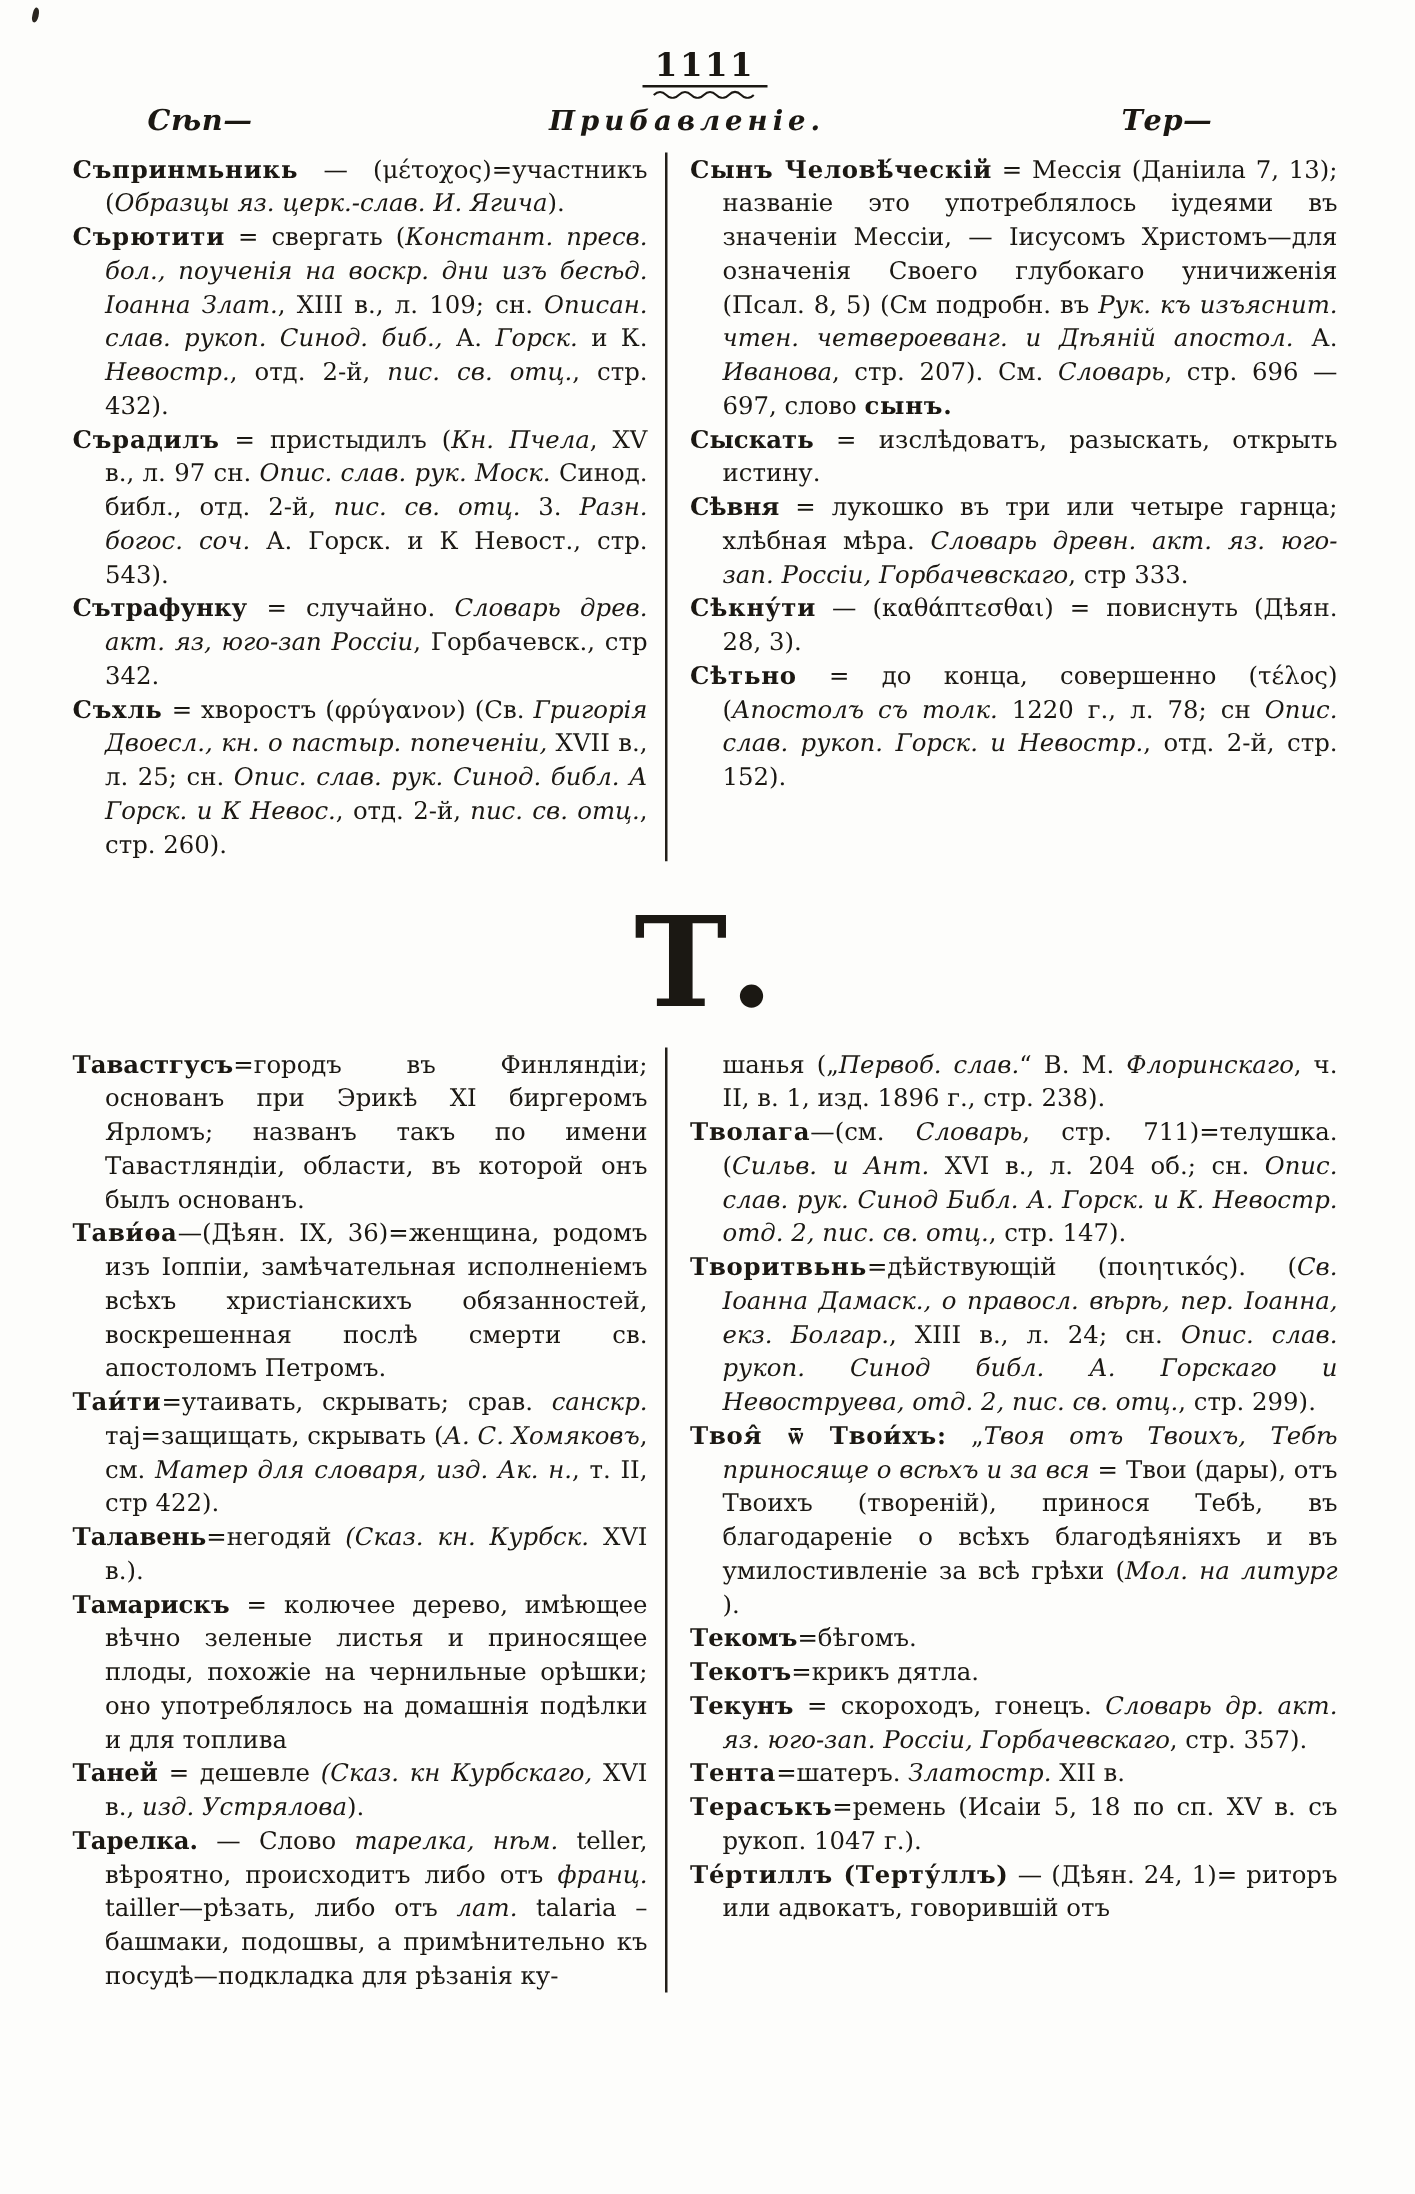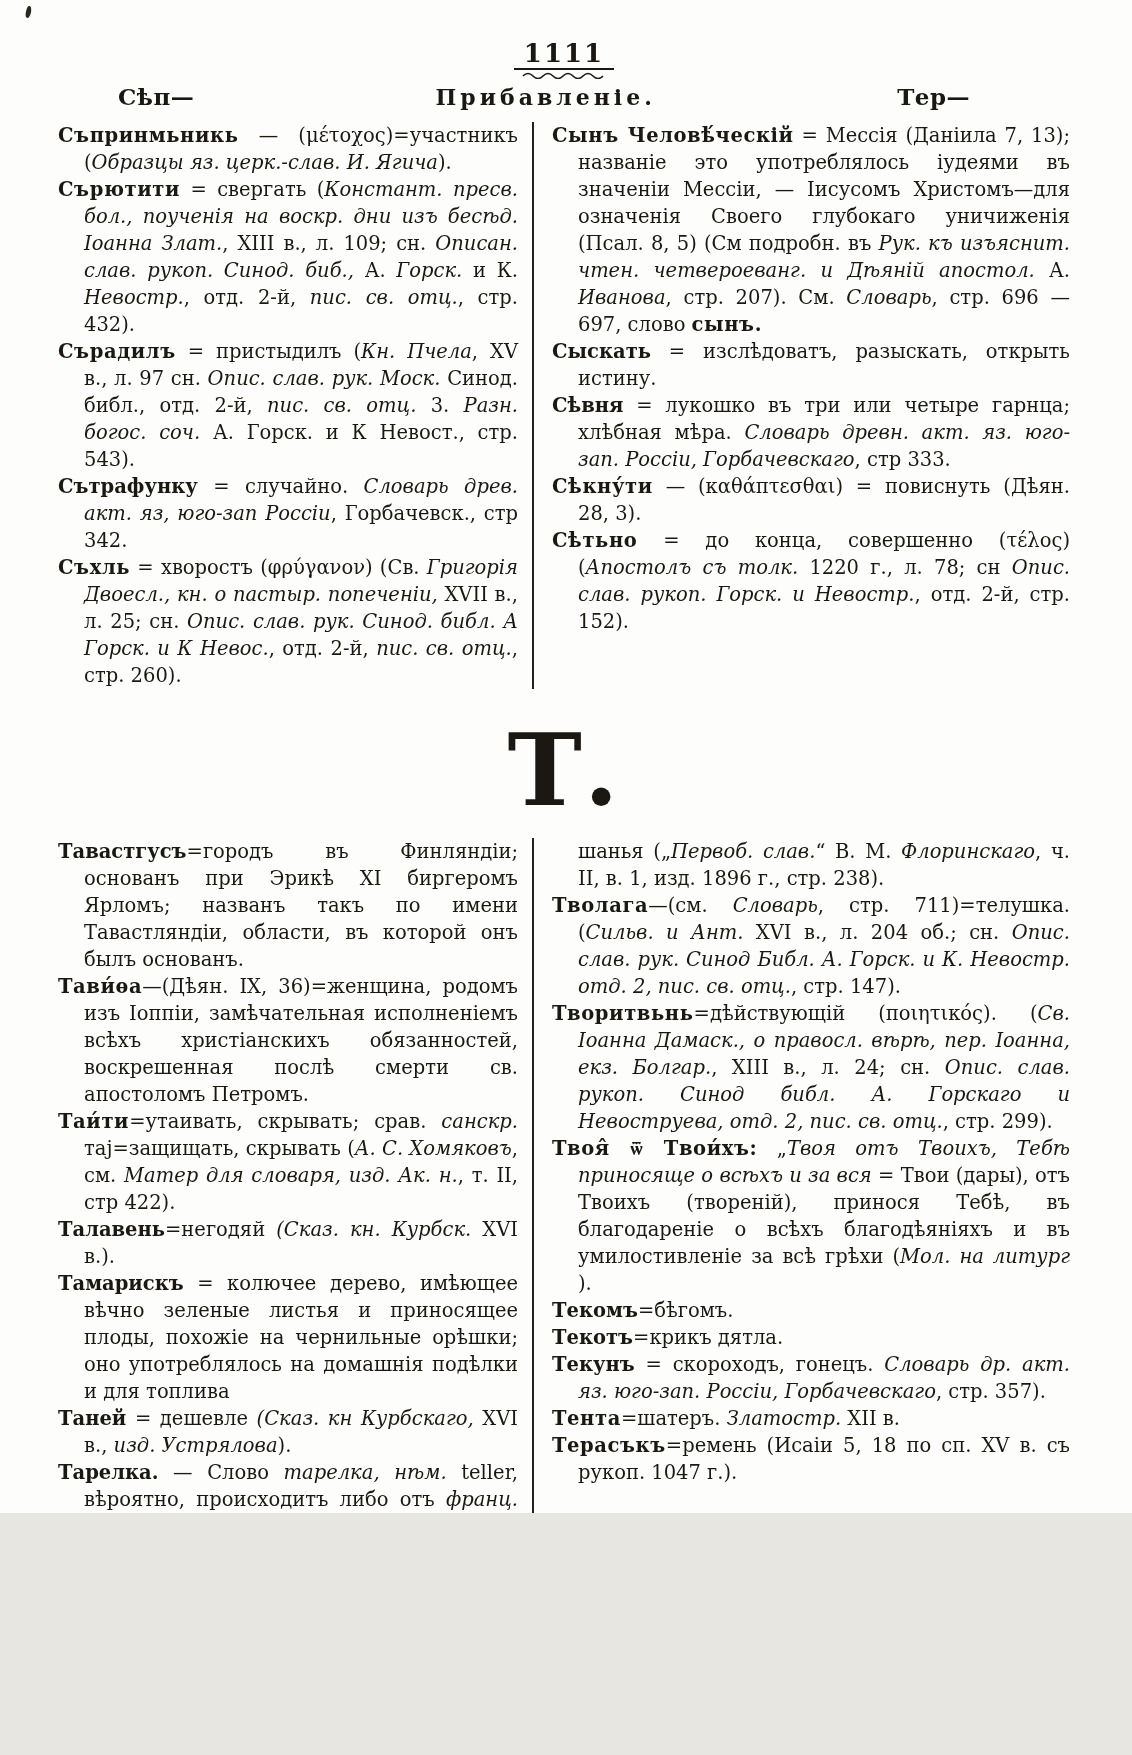--- a/index.html
+++ b/index.html
@@ -1,32 +1,32 @@
 <!DOCTYPE html>
 <html><head>
 <meta charset="utf-8">
 <style>
   html,body{margin:0;padding:0;background:#e8e6e0;}
   .page{
     position:relative;
-    width:1132px;height:1513px;
+    width:1132px;height:1755px;
     box-sizing:border-box;
     margin:0 auto;
     padding:40px 62px 0 58px;
     background:#fdfdfb;
     color:#1b1813;
     font-family:"DejaVu Serif", serif;
     overflow:hidden;
   }
   .speck{position:absolute;left:26px;top:6px;width:5px;height:12px;background:#2a2620;border-radius:40% 60% 50% 50%;transform:rotate(14deg);}
   
   .pagenum-wrap{text-align:center;line-height:1;}
   .pagenum{display:inline-block;font-weight:bold;font-size:26px;letter-spacing:2px;border-bottom:2px solid #1b1813;padding:0 10px 2px;}
   .squiggle{display:block;margin:1px auto 0;}
-  .headrow{display:flex;justify-content:space-between;align-items:center;padding:4px 100px 0 60px;}
+  .headrow{display:flex;justify-content:space-between;align-items:center;padding:4px 100px 0 60px;font-style:italic;}
   .catch{font-weight:bold;font-size:23px;letter-spacing:0.5px;}
   .title{font-weight:bold;font-size:22px;letter-spacing:4px;}
   
   .cols{display:flex;margin-top:12px;}
   .col{text-align:justify;font-size:19.5px;line-height:27px;}
   .col.left{width:460px;flex:0 0 460px;padding-right:14px;}
   .rule{width:0;border-left:2px solid #231f1a;}
   .col.right{flex:1;padding-left:18px;}
   .entry{margin:0;padding-left:26px;text-indent:-26px;}
   .entry.cont{text-indent:0;}
@@ -97,15 +97,16 @@
     <div class="col right">
         <p class="entry cont"><span class="tx">шанья („</span><span class="it">Первоб. слав.</span><span class="tx">“ В. М. </span><span class="it">Флоринскаго</span><span class="tx">, ч. II, в. 1, изд. 1896 г., стр. 238).</span></p>
         <p class="entry"><span class="hw cs">Тволага</span><span class="tx">—(см. </span><span class="it">Словарь</span><span class="tx">, стр. 711)=телушка. (</span><span class="it">Сильв. и Ант.</span><span class="tx"> XVI в., л. 204 об.; сн. </span><span class="it">Опис. слав. рук. Синод Библ. А. Горск. и К. Невостр. отд. 2, пис. св. отц.</span><span class="tx">, стр. 147).</span></p>
         <p class="entry"><span class="hw cs">Творитвьнь</span><span class="tx">=дѣйствующій (ποιητικός). (</span><span class="it">Св. Іоанна Дамаск., о правосл. вѣрѣ, пер. Іоанна, екз. Болгар.</span><span class="tx">, XIII в., л. 24; сн. </span><span class="it">Опис. слав. рукоп. Синод библ. А. Горскаго и Невоструева, отд. 2, пис. св. отц.</span><span class="tx">, стр. 299).</span></p>
         <p class="entry"><span class="hw cs">Твоя̂ ѿ Твои́хъ:</span><span class="tx"> „</span><span class="it">Твоя отъ Твоихъ, Тебѣ приносяще о всѣхъ и за вся</span><span class="tx"> = Твои (дары), отъ Твоихъ (твореній), принося Тебѣ, въ благодареніе о всѣхъ благодѣяніяхъ и въ умилостивленіе за всѣ грѣхи (</span><span class="it">Мол. на литург</span><span class="tx"> ).</span></p>
         <p class="entry"><span class="hw">Текомъ</span><span class="tx">=бѣгомъ.</span></p>
         <p class="entry"><span class="hw">Текотъ</span><span class="tx">=крикъ дятла.</span></p>
         <p class="entry"><span class="hw">Текунъ</span><span class="tx"> = скороходъ, гонецъ. </span><span class="it">Словарь др. акт. яз. юго-зап. Россіи, Горбачевскаго</span><span class="tx">, стр. 357).</span></p>
         <p class="entry"><span class="hw cs">Тента</span><span class="tx">=шатеръ. </span><span class="it">Златостр.</span><span class="tx"> XII в.</span></p>
         <p class="entry"><span class="hw cs">Терасъкъ</span><span class="tx">=ремень (Исаіи 5, 18 по сп. XV в. съ рукоп. 1047 г.).</span></p>
+        <p class="entry"><span class="hw cs">Те́ртиллъ (Терту́ллъ)</span><span class="tx"> — (Дѣян. 24, 1)= риторъ или адвокатъ, говорившій отъ</span></p>
       </div>
   </section>
 </div>
 
 </body></html>

